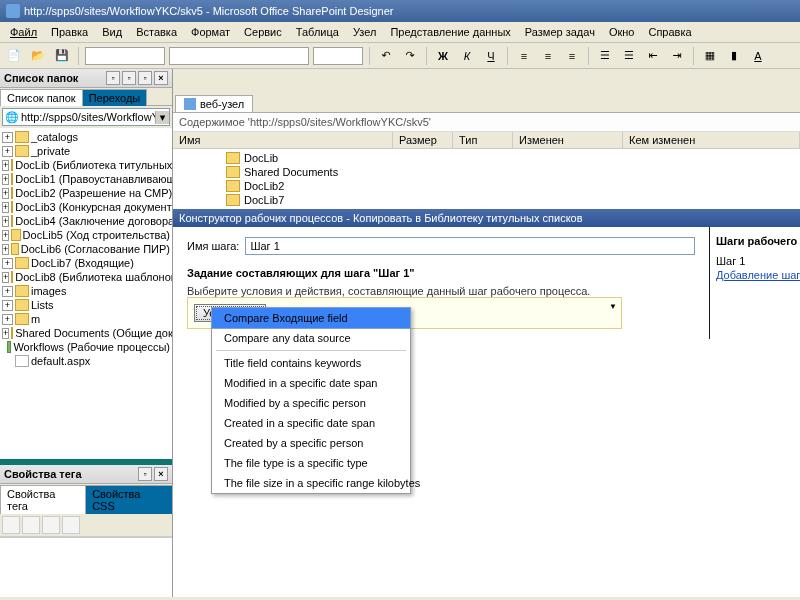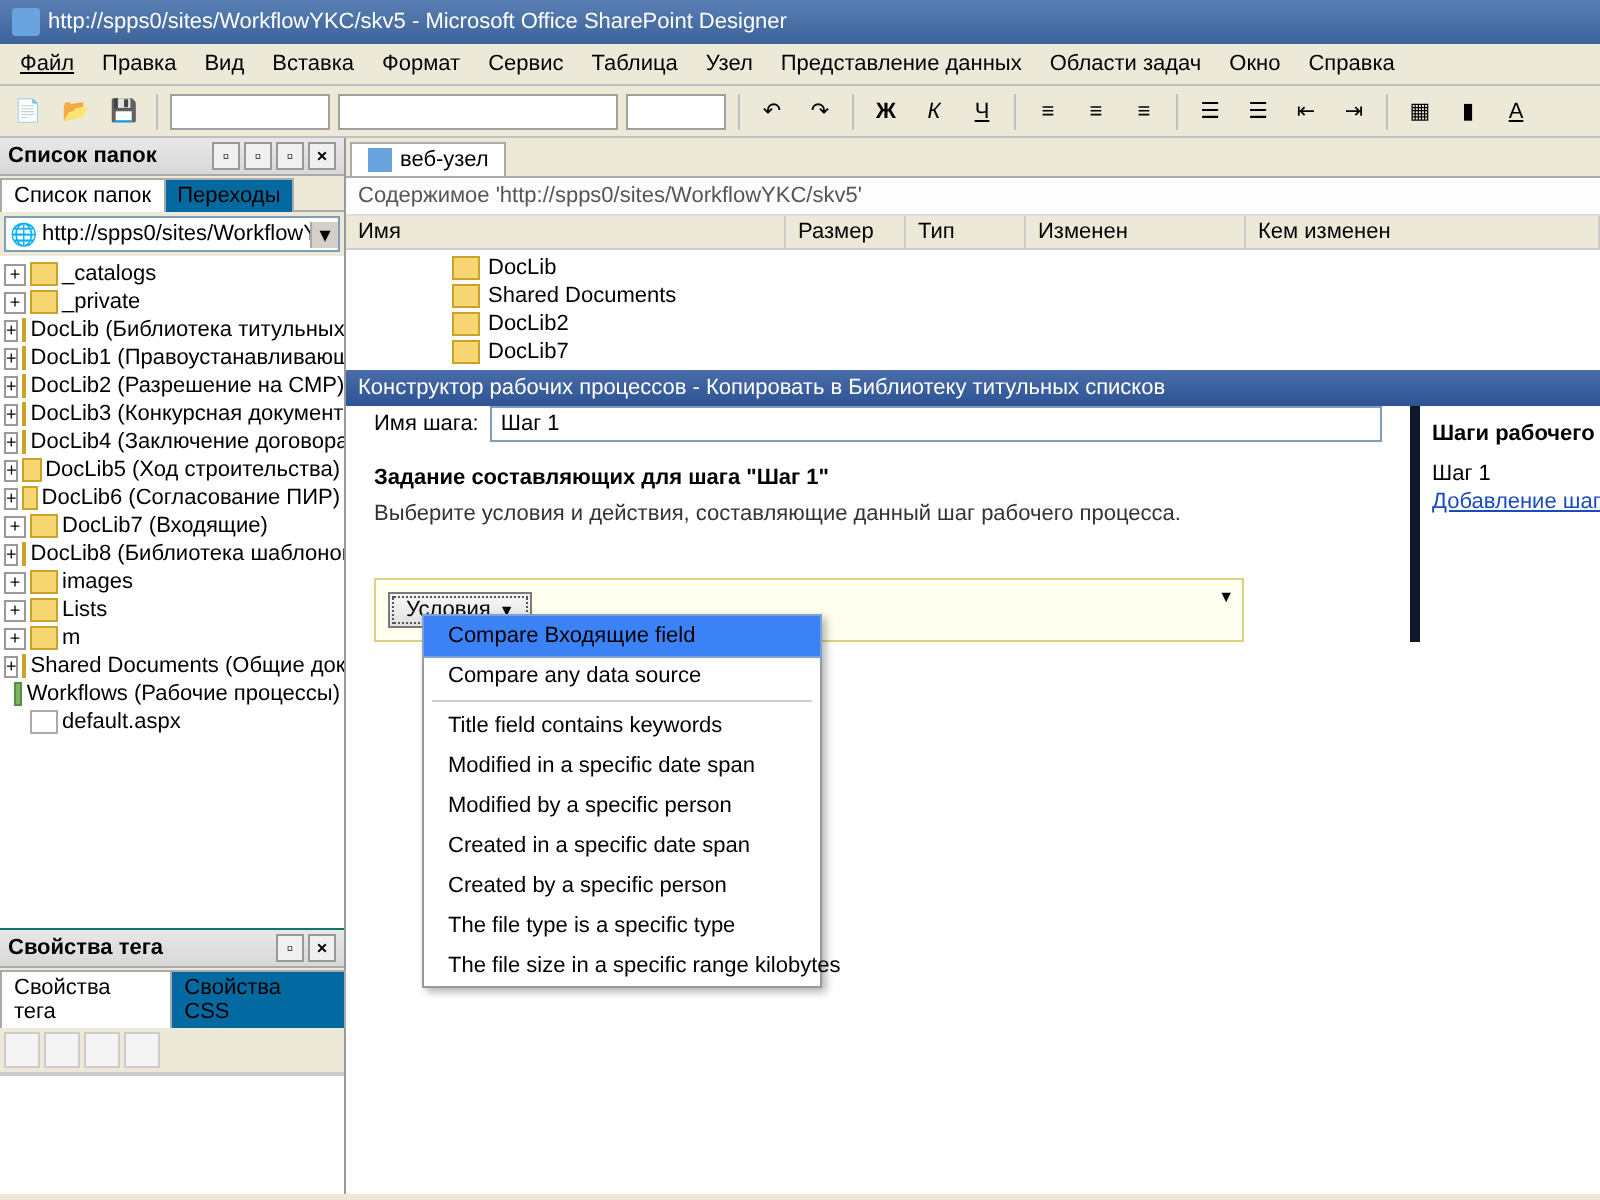--- a/index.html
+++ b/index.html
@@ -24,46 +24,46 @@
 .addr { display:flex; border:1px solid #7f9db9; background:#fff; margin:2px; height:18px; align-items:center; }
 .addr span.ico { width:14px; margin:0 2px; }
 .addr span.txt { flex:1; white-space:nowrap; overflow:hidden; }
 .addr span.dd { width:14px; text-align:center; background:#d4d0c8; border-left:1px solid #aaa;}
 .tree { flex:1; overflow:auto; background:#fff; padding:2px; }
 .tree div.item { display:flex; align-items:center; gap:2px; padding:1px 0; white-space:nowrap; }
 .tree .pm { width:11px; height:11px; border:1px solid #999; font-size:9px; line-height:9px; text-align:center; cursor:pointer; background:#fff;}
 .tree .folder { width:14px; height:12px; background:#f7d774; border:1px solid #c9a227; display:inline-block;}
 .tree .wficon { width:14px; height:12px; background:#7bb661; border:1px solid #5a8c49; display:inline-block;}
 .tree .pgicon { width:14px; height:12px; background:#fff; border:1px solid #aaa; display:inline-block; position:relative;}
-.props { border-top:1px solid #0f766e; }
+.props { border-top:6px solid #0f766e; }
 .props-body { background:#fff; height:60px; border-top:1px solid #ccc; }
 .props-tb { display:flex; gap:2px; padding:2px; border-bottom:1px solid #ccc; background:#ece9d8;}
 .props-tb span { width:18px; height:18px; border:1px solid #ccc; background:#f4f4f4;}
 .rightcol { flex:1; display:flex; flex-direction:column; background:#fff; position:relative; }
 .doctabs { display:flex; background:#ece9d8; border-bottom:1px solid #aaa; padding:2px 2px 0 2px;}
-.doctabs .tab { background:#fff; border:1px solid #aaa; border-bottom:none; padding:2px 8px; display:flex; align-items:center; gap:4px;}
+.doctabs .tab { background:#fff; border:1px solid #aaa; border-bottom:none; padding:2px 8px; display:flex; align-items:center; gap:4px;margin-top:24px;}
 .doctabs .tab .ico { width:12px; height:12px; background:#6aa4e0; display:inline-block;}
 .crumb { padding:3px 6px; color:#555; border-bottom:1px solid #ddd; background:#fdfdfd;}
 .cols-hdr { display:flex; background:#ece9d8; border-bottom:1px solid #ccc; }
 .cols-hdr div { padding:2px 6px; border-right:1px solid #ccc; }
 .filelist { padding:2px 6px; }
 .filelist div { display:flex; align-items:center; gap:4px; padding:1px 0;margin-left:47px;}
 .filelist .folder { width:14px; height:12px; background:#f7d774; border:1px solid #c9a227;}
 .wiz-hdr { background: linear-gradient(#4a6da8,#2d5394); color:#fff; padding:3px 6px; font-weight:normal; }
 .wiz-body { display:flex; }
-.wiz-main { flex:1; padding:0 14px; border-right:5px solid #0f172a;}
+.wiz-main { flex:1; padding:10px 14px; border-right:1px solid #0f172a;}
 .wiz-side { width:90px; padding:8px 6px; }
 .wiz-side .shdr { font-weight:bold; white-space:nowrap; margin-bottom:6px;}
 .wiz-side .cur { padding:2px 0; }
 .wiz-side a { color:#1a4bbd; text-decoration:underline; white-space:nowrap;}
 .fld-row { display:flex; align-items:center; gap:6px; margin-bottom:12px;}
 .fld-row label { }
 .fld-row input { flex:1; border:1px solid #7f9db9; padding:2px 4px; max-width:460px;}
 .sub-hdr { font-weight:bold; margin-bottom:6px;}
-.sub-txt { color:#333; margin:6px 0 26px 0; }
+.sub-txt { color:#333; margin:6px 0 0 0; }
 .cond-box { border:1px solid #e0d080; background:#fffff0; padding:6px; width:435px; position:relative;}
 .cond-btn { border:1px solid #7a7a7a; background:linear-gradient(#f8f8f8,#e0e0e0); padding:2px 8px; display:inline-flex; align-items:center; gap:4px; cursor:pointer; position:relative; outline:1px dotted #555; outline-offset:-3px;}
 .cond-btn .arr { font-size:8px;}
 .cond-box .dd-arrow { position:absolute; right:4px; top:4px; font-size:8px;}
 .menu-pop { position:absolute; left:211px; top:307px; width:200px; background:#fff; border:1px solid #999; box-shadow:2px 2px 4px rgba(0,0,0,0.3); z-index:100;}
 .menu-pop div { padding:4px 12px; cursor:default; white-space:nowrap;}
 .menu-pop div.hl { background:#3b82f6; border:1px solid #7da2ce; margin:-1px;}
 .menu-pop div.sep { border-top:1px solid #ccc; height:1px; padding:0; margin:2px 4px;}
 </style>
 </head>
@@ -77,21 +77,21 @@
 <div class="menubar">
   <span><u>Файл</u></span>
   <span>Правка</span>
   <span>Вид</span>
   <span>Вставка</span>
   <span>Формат</span>
   <span>Сервис</span>
   <span>Таблица</span>
   <span>Узел</span>
   <span>Представление данных</span>
-  <span>Области задач</span>
+  <span>Размер задач</span>
   <span>Окно</span>
   <span>Справка</span>
 </div>
 
 <div class="toolbar">
   <span class="tb-btn">📄</span>
   <span class="tb-btn">📂</span>
   <span class="tb-btn">💾</span>
   <span class="tb-sep"></span>
   <span class="tb-combo"></span>

